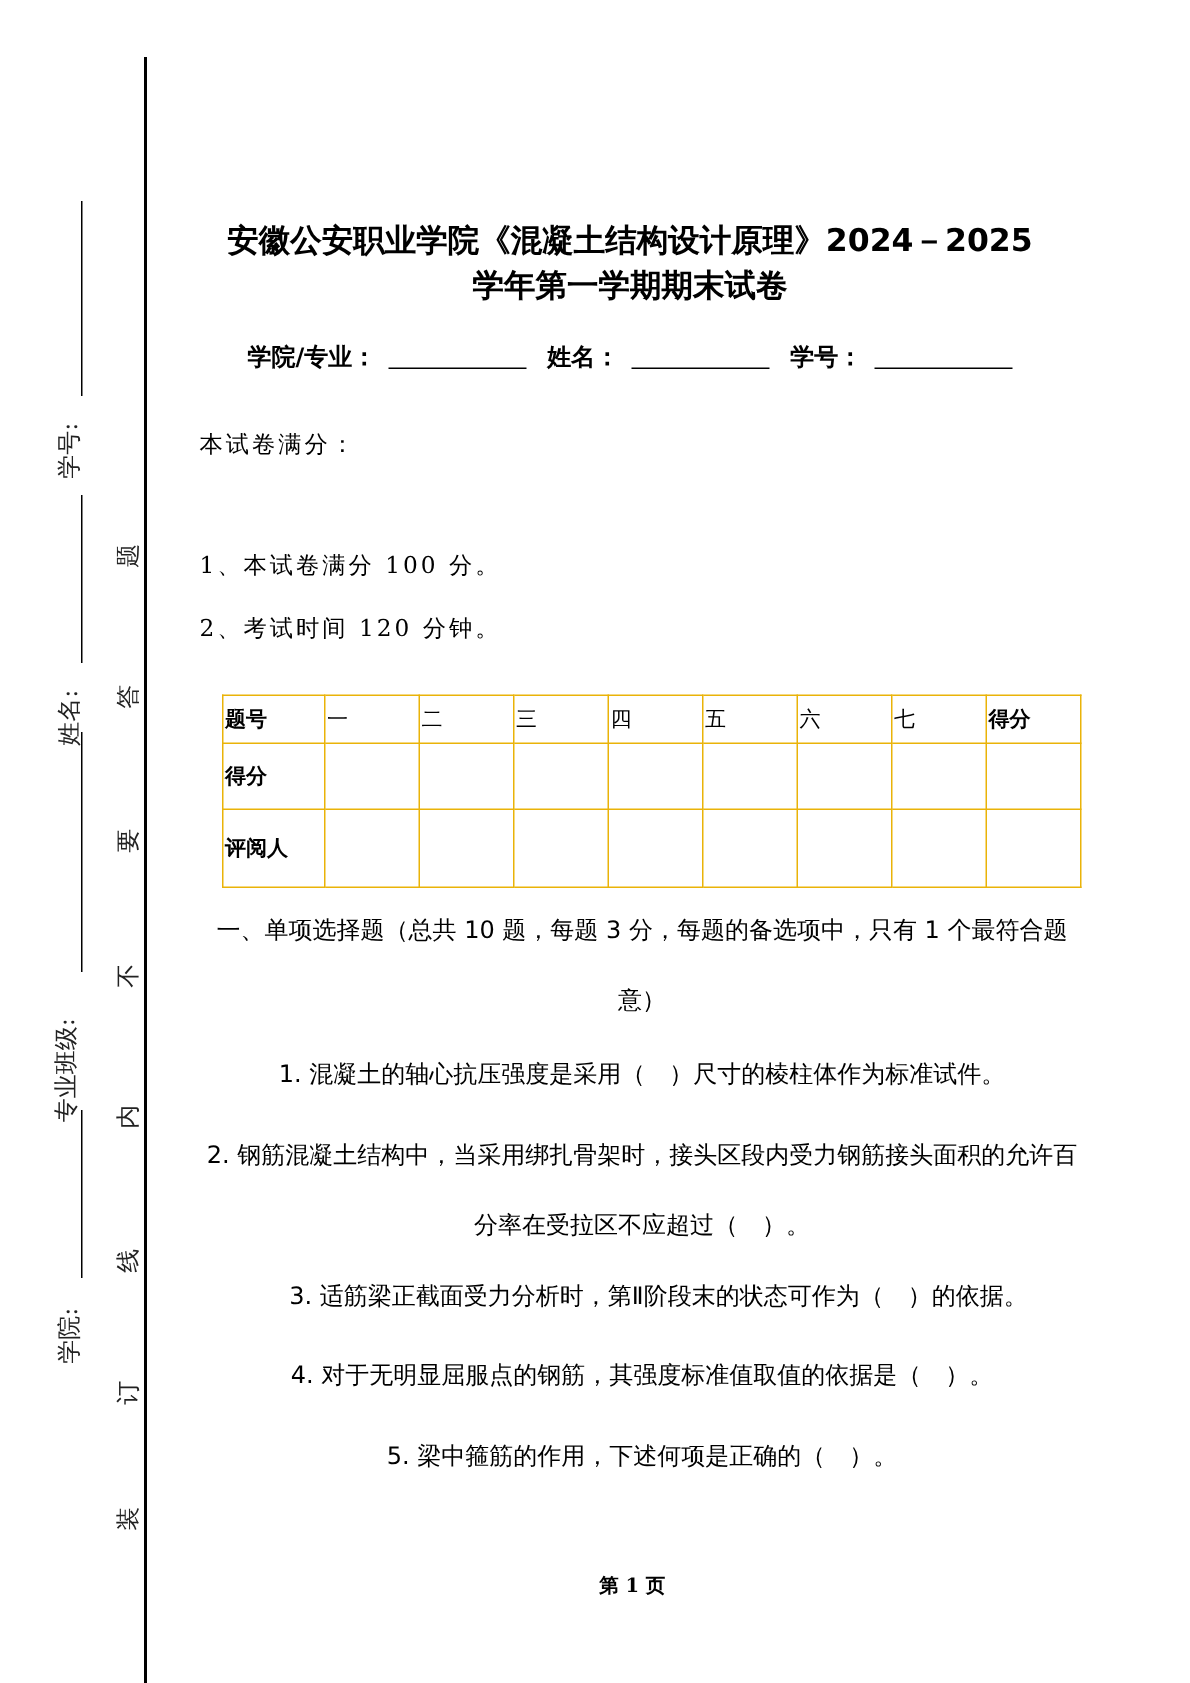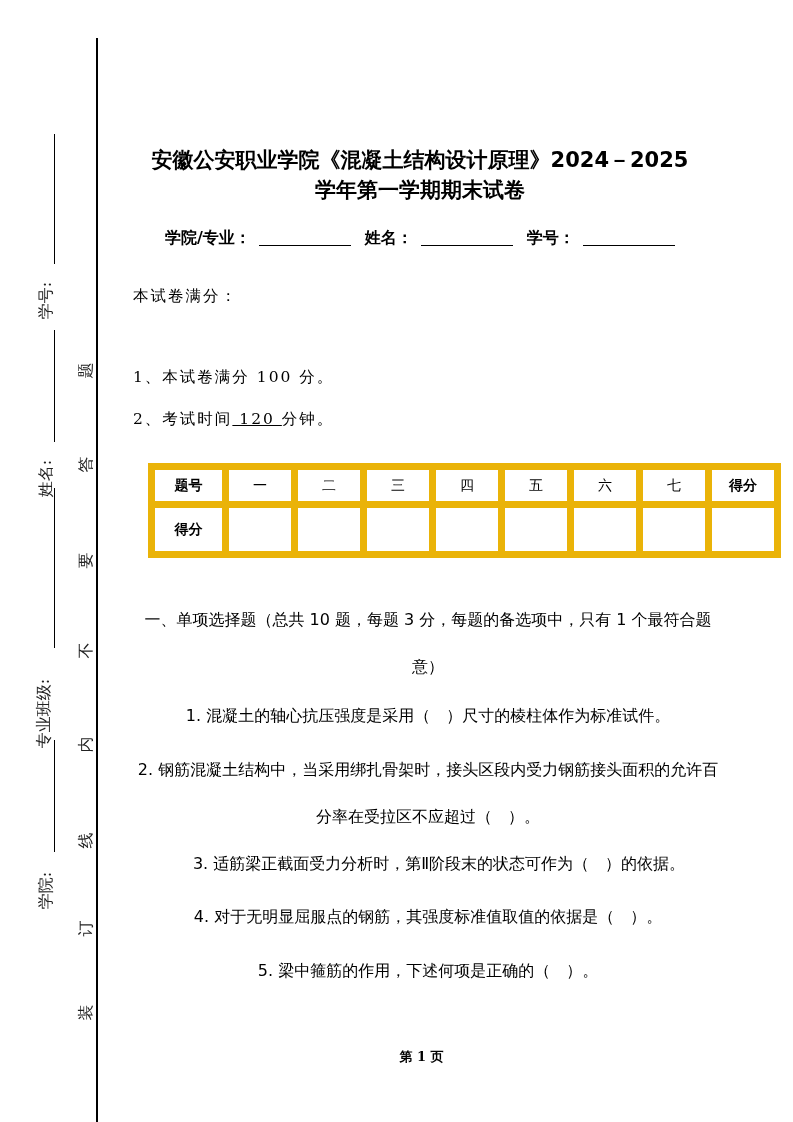--- a/index.html
+++ b/index.html
@@ -11,24 +11,24 @@
   .vtext { position:absolute; transform:rotate(-90deg); transform-origin:center center;
            white-space:nowrap; font-family:"DejaVu Serif", serif; font-size:16px; color:#222; }
   .seal-char { position:absolute; left:78px; transform:rotate(-90deg);
                font-size:16px; color:#222; font-family:"DejaVu Serif", serif; }
   .title { position:absolute; left:100px; width:640px; text-align:center;
            font-family:"DejaVu Sans", sans-serif; font-weight:bold; font-size:21px; }
   .info-line { position:absolute; left:165px; top:228px; font-family:"DejaVu Sans", sans-serif;
                font-weight:bold; font-size:16px; display:flex; gap:8px; align-items:center; }
   .blank { display:inline-block; width:92px; border-bottom:1px solid #000; height:14px; margin-right:6px; }
   .note { position:absolute; left:133px; font-size:15.5px; letter-spacing:2px; font-family:"DejaVu Serif", serif; }
-  .u { text-decoration:underline; }
+  .u { }
   table.score { position:absolute; left:148px; top:463px; border-collapse:collapse;
                 font-family:"DejaVu Sans", sans-serif; font-size:14px; }
-  table.score td { border:7px solid #eab308; text-align:center; width:60px; }
+  table.score td { border:1px solid #eab308; width:60px; }
   table.score td.first { width:65px; font-weight:bold; }
   table.score tr.h td { height:29px; }
   table.score tr.r2 td { height:41px; }
   table.score tr.r3 td { height:49px; }
   .q { position:absolute; left:133px; font-family:"DejaVu Sans", sans-serif; font-size:16px; line-height:47px; width:590px;text-align:center; }
   .footer { position:absolute; left:0; width:843px; top:1048px; text-align:center;
             font-family:"DejaVu Serif", serif; font-weight:bold; font-size:13px; }
 </style>
 </head>
 <body>
@@ -88,20 +88,31 @@
     <td class="first">得分</td>
     <td></td>
         <td></td>
     <td></td>
         <td></td>
     <td></td>
         <td></td>
     <td></td>
         <td></td>
   </tr>
+  <tr class="r3">
+    <td class="first">评阅人</td>
+    <td></td>
+        <td></td>
+    <td></td>
+        <td></td>
+    <td></td>
+        <td></td>
+    <td></td>
+        <td></td>
+  </tr>
 </tbody>
   </table>
 
 <div class="q" style="top:596px;">一、单项选择题（总共 10 题，每题 3 分，每题的备选项中，只有 1 个最符合题意）</div>
 <div class="q" style="top:692px;">1. 混凝土的轴心抗压强度是采用（　）尺寸的棱柱体作为标准试件。</div>
 <div class="q" style="top:746px;">2. 钢筋混凝土结构中，当采用绑扎骨架时，接头区段内受力钢筋接头面积的允许百分率在受拉区不应超过（　）。</div>
 <div class="q" style="top:840px;margin-left:11px;">3. 适筋梁正截面受力分析时，第Ⅱ阶段末的状态可作为（　）的依据。</div>
 <div class="q" style="top:893px;">4. 对于无明显屈服点的钢筋，其强度标准值取值的依据是（　）。</div>
 <div class="q" style="top:947px;">5. 梁中箍筋的作用，下述何项是正确的（　）。</div>
 

